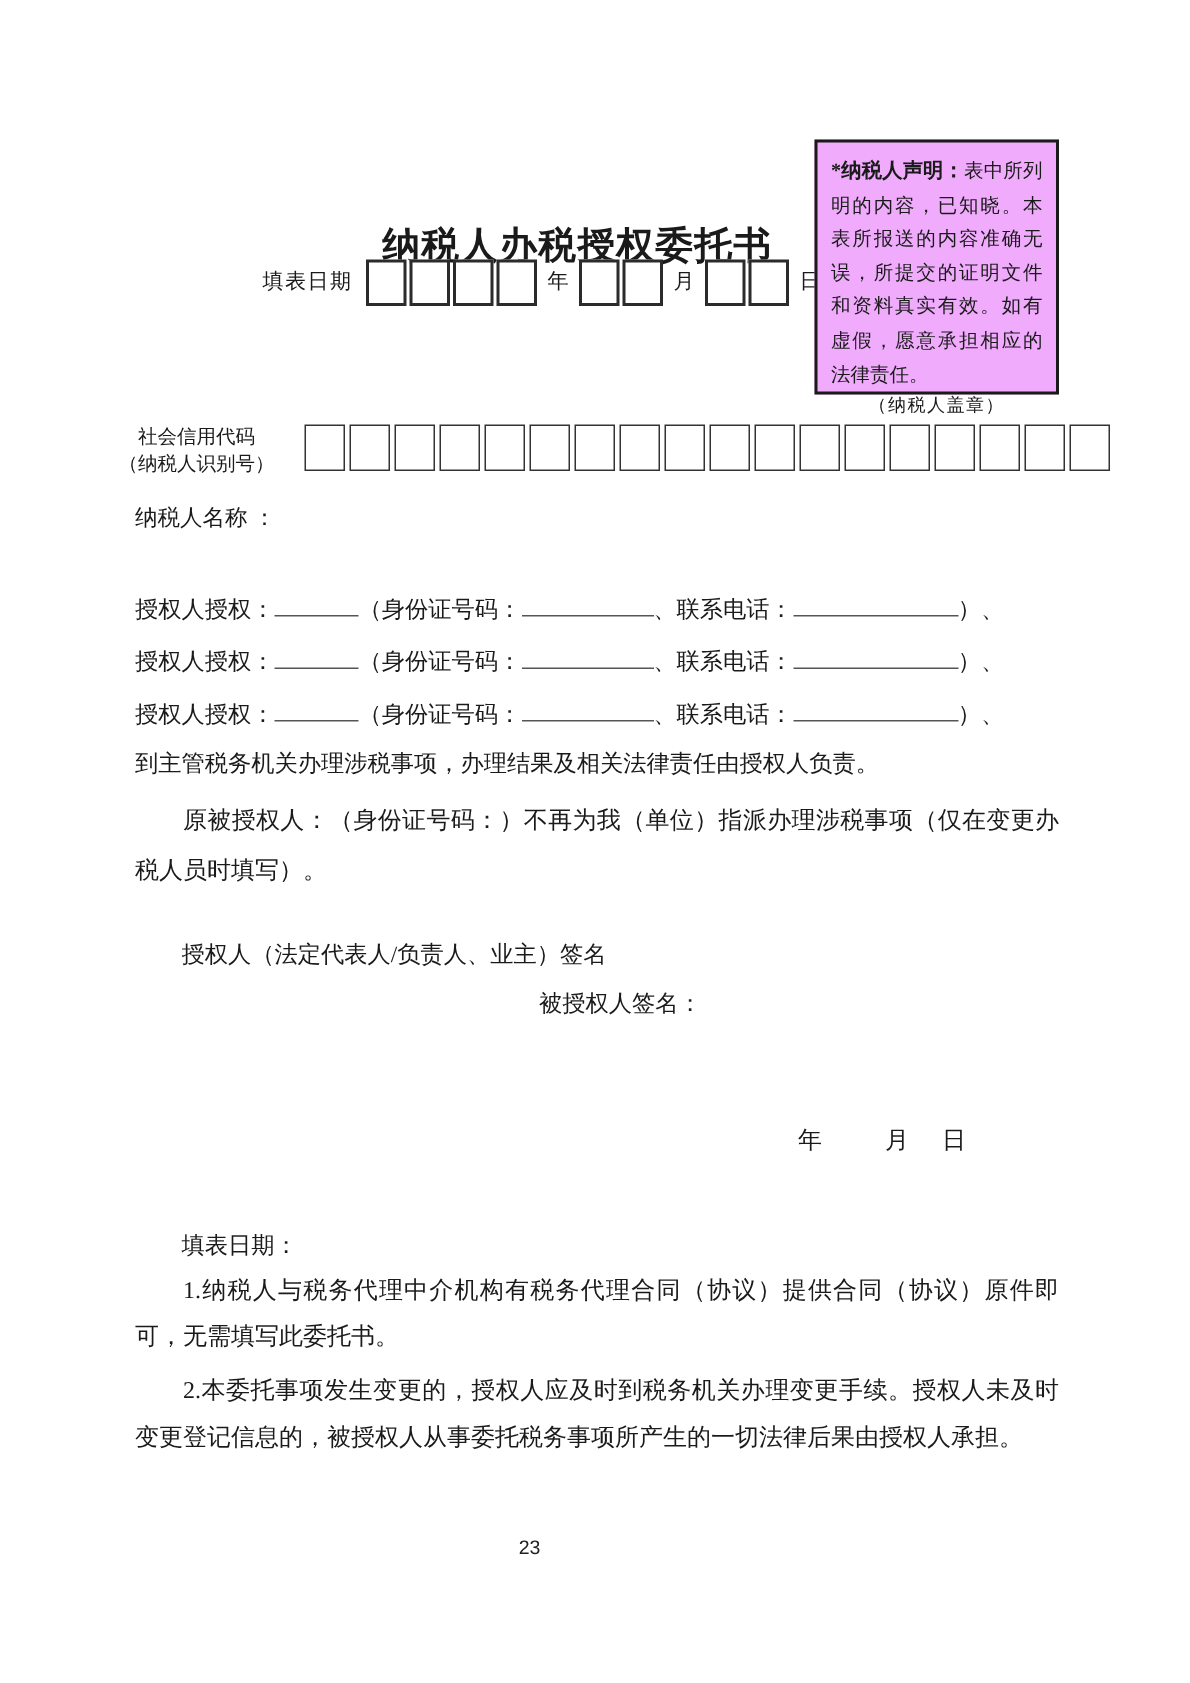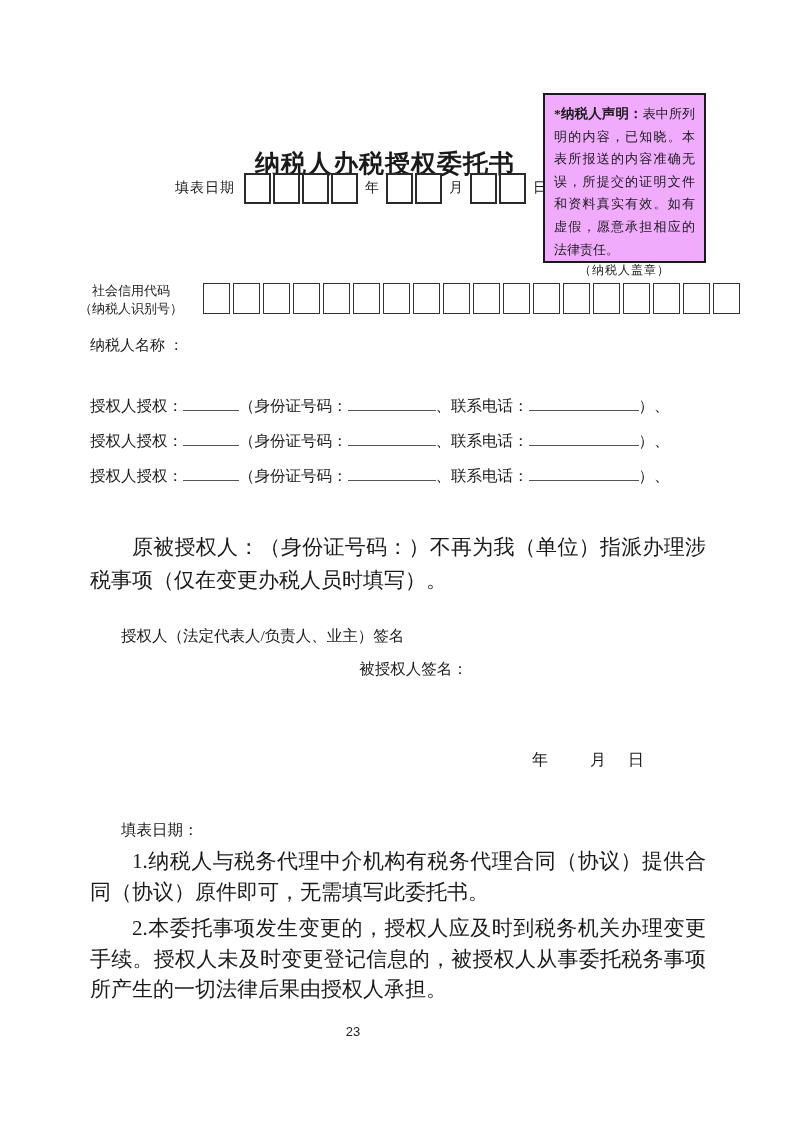--- a/index.html
+++ b/index.html
@@ -91,21 +91,21 @@
     position: absolute;
     left: 90px;
     width: 616px;
     font-size: 15.5px;
     white-space: nowrap;
   }
   .para {
     position: absolute;
     left: 90px;
     width: 616px;
-    font-size: 21px;
+    font-size: 16px;
     line-height: 33px;
     text-align: justify;
     text-justify: inter-ideograph;
   }
   .indent { text-indent: 2em; }
   .name-line { top: 336px; font-size: 15px; }
   .auth-line-0 { top: 395px; }
   .auth-line-1 { top: 430px; }
   .auth-line-2 { top: 465px; }
   .blank {
@@ -205,20 +205,21 @@
   <div class="tline auth-line-0">
     <span>授权人授权：</span><span class="blank w56"></span><span>（身份证号码：</span><span class="blank w88"></span><span>、联系电话：</span><span class="blank w108"></span><span>）、</span>
   </div>
   <div class="tline auth-line-1">
     <span>授权人授权：</span><span class="blank w56"></span><span>（身份证号码：</span><span class="blank w88"></span><span>、联系电话：</span><span class="blank w108"></span><span>）、</span>
   </div>
   <div class="tline auth-line-2">
     <span>授权人授权：</span><span class="blank w56"></span><span>（身份证号码：</span><span class="blank w88"></span><span>、联系电话：</span><span class="blank w108"></span><span>）、</span>
   </div>
 
+  <div class="tline scope-line">到主管税务机关办理涉税事项，办理结果及相关法律责任由授权人负责。</div>
 
   <p class="para indent revoke-para">原被授权人：（身份证号码：）不再为我（单位）指派办理涉税事项（仅在变更办税人员时填写）。</p>
 
   <div class="tline sign1">授权人（法定代表人/负责人、业主）签名</div>
   <div class="tline sign2">被授权人签名：</div>
 
   <div class="sign-date">
     <span class="y">年</span><span class="m">月</span><span class="d">日</span>
   </div>
 

